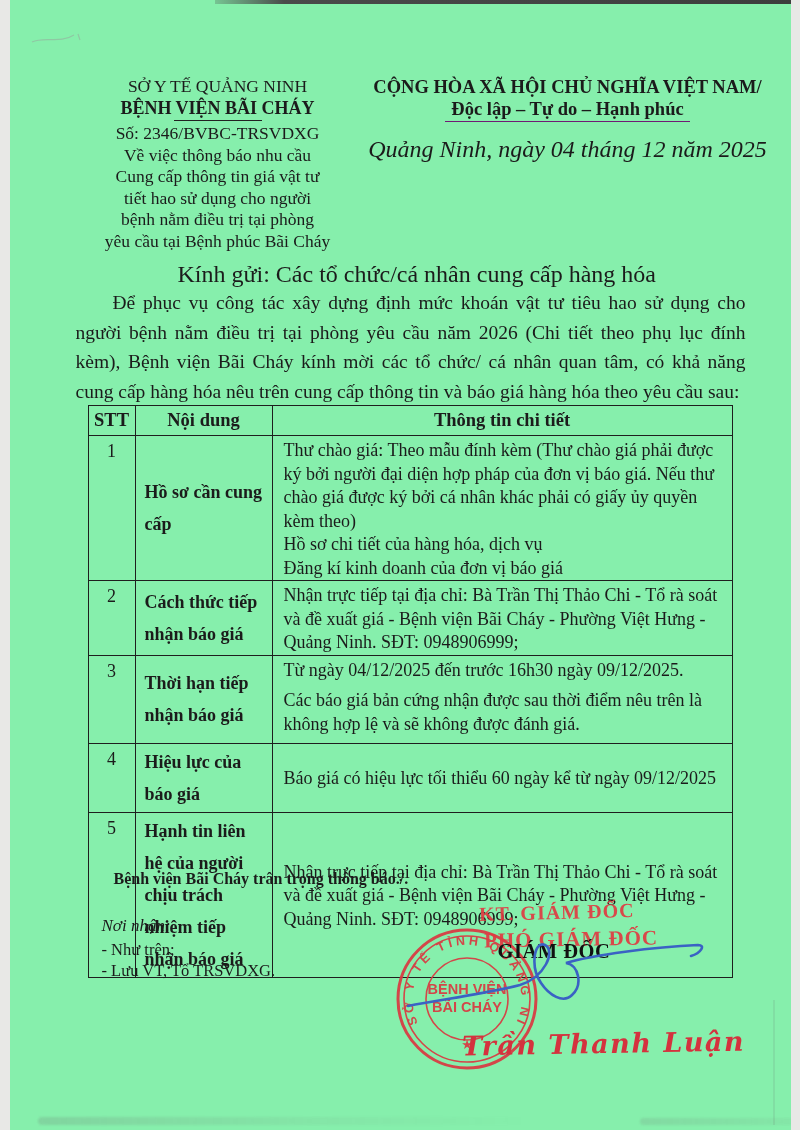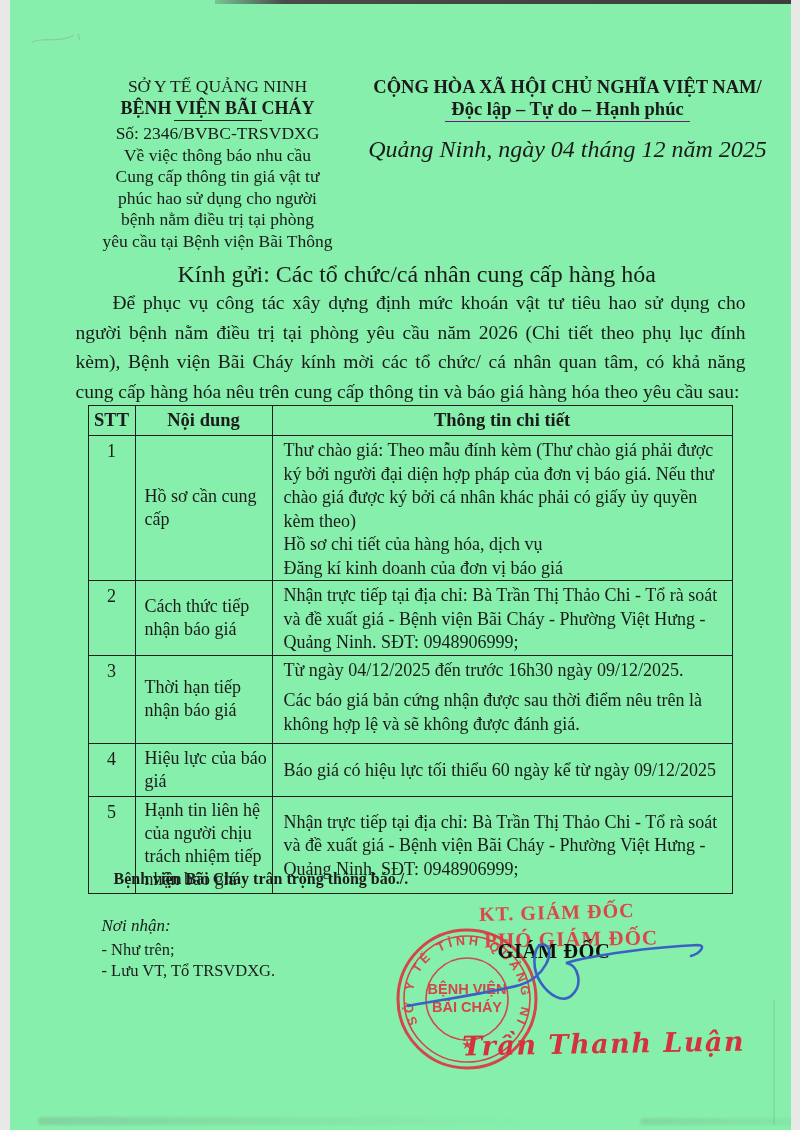--- a/index.html
+++ b/index.html
@@ -32,21 +32,21 @@
   .salutation{position:absolute;top:261px;left:168px;font-size:24px;}
   .intro{position:absolute;top:288px;left:66px;width:670px;margin:0;
     font-size:19.5px;line-height:29.5px;text-indent:37px;text-align:justify;}
   
   table.info-table{position:absolute;top:405px;left:78px;width:645px;
     border-collapse:collapse;table-layout:fixed;font-size:18px;}
   .info-table col.c1{width:47px}.info-table col.c2{width:137px}
   .info-table th,.info-table td{border:1.5px solid #1e1e1e;}
   .info-table th{font-weight:bold;font-size:18.5px;padding:2px 2px;}
   .info-table td.stt{text-align:center;vertical-align:top;padding-top:5px;}
-  .info-table td.cat{vertical-align:middle;padding:2px 4px 2px 9px;line-height:23px;}
+  .info-table td.cat{vertical-align:middle;padding:2px 4px 2px 9px;line-height:32px;font-weight:bold;}
   .info-table td.det{vertical-align:top;padding:3px 10px 0 11px;line-height:23.5px;}
   .info-table td.det p{margin:0;}
   tr.hrow{height:30px} tr.r1{height:118px} tr.r2{height:66px}
   tr.r3{height:88px} tr.r4{height:53px} tr.r5{height:97px}
   tr.r3 td.det p + p{margin-top:7px;}
   tr.r4 td.det, tr.r5 td.det{vertical-align:middle;}
   
   .closing{position:absolute;top:870px;left:104px;font-size:16px;font-weight:bold;}
   .recips{position:absolute;top:915px;left:92px;font-size:16.5px;line-height:21px;}
   .recips .lbl{font-weight:normal;font-style:italic;font-size:17px;margin-bottom:3px;}
@@ -74,23 +74,23 @@
   </svg>
 
   <div class="hdr">
     <div class="hdr-left">
       <div>SỞ Y TẾ QUẢNG NINH</div>
       <div class="org">BỆNH VIỆN BÃI CHÁY</div>
       <div class="org-rule"></div>
       <div>Số: 2346/BVBC-TRSVDXG</div>
       <div>Về việc thông báo nhu cầu</div>
       <div>Cung cấp thông tin giá vật tư</div>
-      <div>phúc hao sử dụng cho người</div>
+      <div>tiết hao sử dụng cho người</div>
       <div>bệnh nằm điều trị tại phòng</div>
-      <div>yêu cầu tại Bệnh viện Bãi Thông</div>
+      <div>yêu cầu tại Bệnh phúc Bãi Cháy</div>
     </div>
     <div class="hdr-right">
       <div class="motto1">CỘNG HÒA XÃ HỘI CHỦ NGHĨA VIỆT NAM/</div>
       <div><span class="motto2">Độc lập – Tự do – Hạnh phúc</span></div>
       <div class="date-line">Quảng Ninh, ngày 04 tháng 12 năm 2025</div>
     </div>
   </div>
 
   <div class="salutation">Kính gửi: Các tổ chức/cá nhân cung cấp hàng hóa</div>
   <p class="intro">Để phục vụ công tác xây dựng định mức khoán vật tư tiêu hao sử dụng cho người bệnh nằm điều trị tại phòng yêu cầu năm 2026 (Chi tiết theo phụ lục đính kèm), Bệnh viện Bãi Cháy kính mời các tổ chức/ cá nhân quan tâm, có khả năng cung cấp hàng hóa nêu trên cung cấp thông tin và báo giá hàng hóa theo yêu cầu sau:</p>

